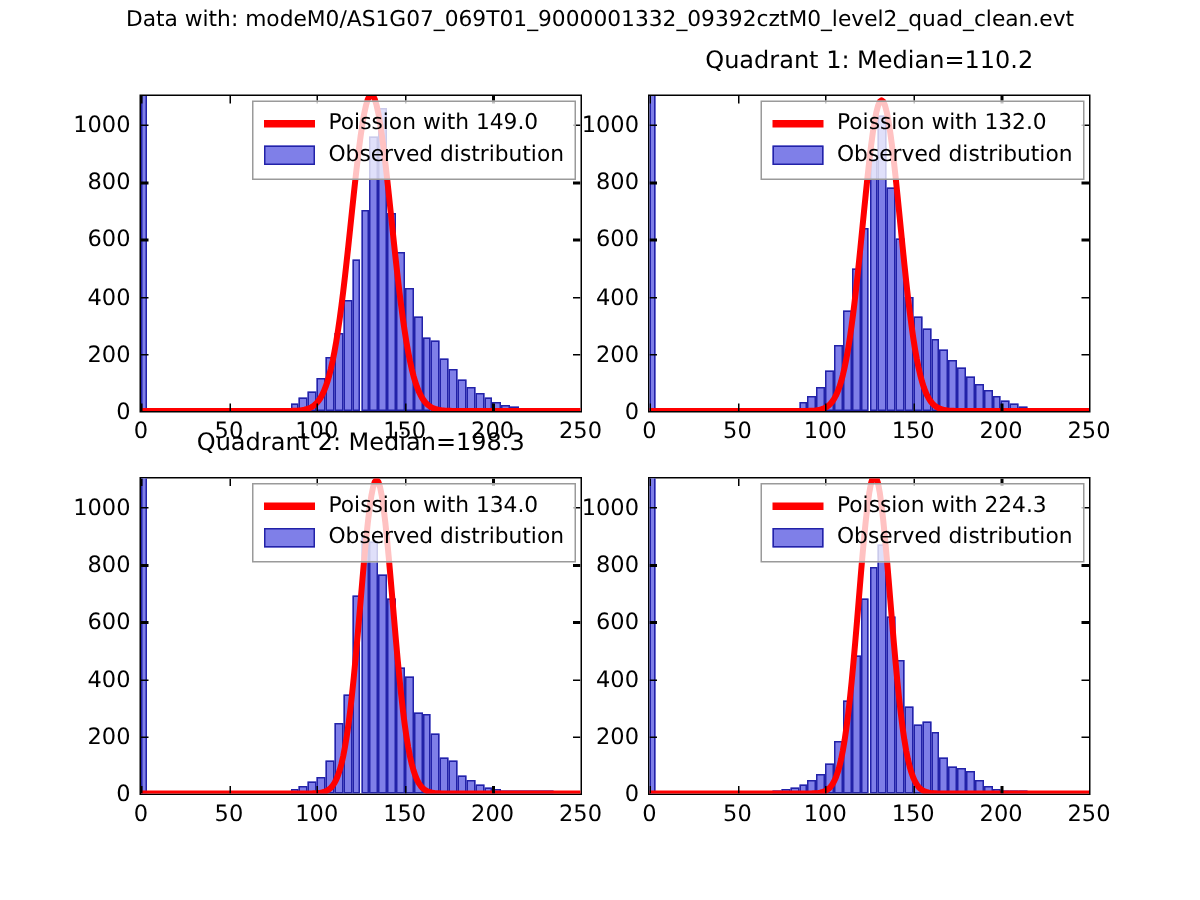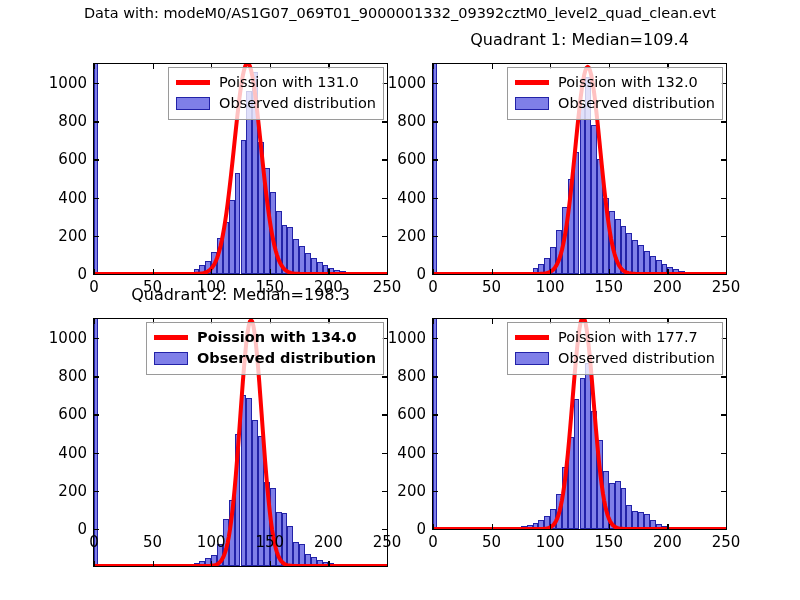--- a/index.html
+++ b/index.html
@@ -108,21 +108,21 @@
           <div class="tick-y right" style="top: 133.636px;"></div>
           <div class="tick-y" style="top: 95.4545px;"></div>
           <div class="tick-y right" style="top: 95.4545px;"></div>
           <div class="tick-y" style="top: 57.2727px;"></div>
           <div class="tick-y right" style="top: 57.2727px;"></div>
           <div class="tick-y" style="top: 19.0909px;"></div>
           <div class="tick-y right" style="top: 19.0909px;"></div>
           <div class="legend" style="right: 3px; top: 3px; border-color: rgb(154, 154, 154);">
             <div class="leg-row">
               <span class="leg-line" style="background: rgb(255, 0, 0);"></span>
-              <span class="leg-text">Poission with 131.0</span>
+              <span class="leg-text">Poission with 149.0</span>
             </div>
             <div class="leg-row">
               <span class="leg-patch" style="background: rgb(127, 127, 232); border-color: rgb(34, 34, 168);"></span>
               <span class="leg-text">Observed distribution</span>
             </div>
           </div>
         </div>
         <div class="xlab" style="left: 94px; top: 279px;">0</div>
         <div class="xlab" style="left: 152.6px; top: 279px;">50</div>
         <div class="xlab" style="left: 211.2px; top: 279px;">100</div>
@@ -130,21 +130,21 @@
         <div class="xlab" style="left: 328.4px; top: 279px;">200</div>
         <div class="xlab" style="left: 387px; top: 279px;">250</div>
         <div class="ylab" style="left: 31px; width: 56px; top: 274px;">0</div>
         <div class="ylab" style="left: 31px; width: 56px; top: 235.818px;">200</div>
         <div class="ylab" style="left: 31px; width: 56px; top: 197.636px;">400</div>
         <div class="ylab" style="left: 31px; width: 56px; top: 159.455px;">600</div>
         <div class="ylab" style="left: 31px; width: 56px; top: 121.273px;">800</div>
         <div class="ylab" style="left: 31px; width: 56px; top: 83.0909px;">1000</div>
       </div>
       <div class="subplot" style="left: 0px; top: 0px; width: 800px; height: 600px;">
-        <div class="sp-title" style="left: 432px; width: 295px; top: 30px;">Quadrant 1: Median=109.4</div>
+        <div class="sp-title" style="left: 432px; width: 295px; top: 30px;">Quadrant 1: Median=110.2</div>
         <div class="axes" style="left: 432px; top: 63px; width: 295px; height: 212px; border-color: rgb(0, 0, 0);">
           <div class="axes-clip">
             <div class="bar" style="left: 0px; width: 3.516px; height: 276.818px; background: rgb(127, 127, 232); border-color: rgb(34, 34, 168);"></div>
             <div class="bar" style="left: 99.62px; width: 5.86px; height: 5.72727px; background: rgb(127, 127, 232); border-color: rgb(34, 34, 168);"></div>
             <div class="bar" style="left: 105.48px; width: 5.86px; height: 10.5px; background: rgb(127, 127, 232); border-color: rgb(34, 34, 168);"></div>
             <div class="bar" style="left: 111.34px; width: 5.86px; height: 16.2273px; background: rgb(127, 127, 232); border-color: rgb(34, 34, 168);"></div>
             <div class="bar" style="left: 117.2px; width: 5.86px; height: 26.7273px; background: rgb(127, 127, 232); border-color: rgb(34, 34, 168);"></div>
             <div class="bar" style="left: 123.06px; width: 5.86px; height: 43.9091px; background: rgb(127, 127, 232); border-color: rgb(34, 34, 168);"></div>
             <div class="bar" style="left: 128.92px; width: 5.86px; height: 66.8182px; background: rgb(127, 127, 232); border-color: rgb(34, 34, 168);"></div>
             <div class="bar" style="left: 134.78px; width: 5.86px; height: 95.4545px; background: rgb(127, 127, 232); border-color: rgb(34, 34, 168);"></div>
@@ -219,21 +219,21 @@
         <div class="xlab" style="left: 726px; top: 279px;">250</div>
         <div class="ylab" style="left: 370px; width: 56px; top: 274px;">0</div>
         <div class="ylab" style="left: 370px; width: 56px; top: 235.818px;">200</div>
         <div class="ylab" style="left: 370px; width: 56px; top: 197.636px;">400</div>
         <div class="ylab" style="left: 370px; width: 56px; top: 159.455px;">600</div>
         <div class="ylab" style="left: 370px; width: 56px; top: 121.273px;">800</div>
         <div class="ylab" style="left: 370px; width: 56px; top: 83.0909px;">1000</div>
       </div>
       <div class="subplot" style="left: 0px; top: 0px; width: 800px; height: 600px;">
         <div class="sp-title" style="left: 93px; width: 295px; top: 285px;">Quadrant 2: Median=198.3</div>
-        <div class="axes" style="left: 93px; top: 318px; width: 295px; height: 249px; border-color: rgb(0, 0, 0); font-weight: bold;">
+        <div class="axes" style="left: 93px; top: 318px; width: 295px; height: 212px; border-color: rgb(0, 0, 0);">
           <div class="axes-clip">
             <div class="bar" style="left: 0px; width: 3.516px; height: 286.364px; background: rgb(127, 127, 232); border-color: rgb(34, 34, 168);"></div>
             <div class="bar" style="left: 99.62px; width: 5.86px; height: 2.86364px; background: rgb(127, 127, 232); border-color: rgb(34, 34, 168);"></div>
             <div class="bar" style="left: 105.48px; width: 5.86px; height: 4.77273px; background: rgb(127, 127, 232); border-color: rgb(34, 34, 168);"></div>
             <div class="bar" style="left: 111.34px; width: 5.86px; height: 7.63636px; background: rgb(127, 127, 232); border-color: rgb(34, 34, 168);"></div>
             <div class="bar" style="left: 117.2px; width: 5.86px; height: 11.4545px; background: rgb(127, 127, 232); border-color: rgb(34, 34, 168);"></div>
             <div class="bar" style="left: 123.06px; width: 5.86px; height: 21.9545px; background: rgb(127, 127, 232); border-color: rgb(34, 34, 168);"></div>
             <div class="bar" style="left: 128.92px; width: 5.86px; height: 46.7727px; background: rgb(127, 127, 232); border-color: rgb(34, 34, 168);"></div>
             <div class="bar" style="left: 134.78px; width: 5.86px; height: 65.8636px; background: rgb(127, 127, 232); border-color: rgb(34, 34, 168);"></div>
             <div class="bar" style="left: 140.64px; width: 5.86px; height: 131.727px; background: rgb(127, 127, 232); border-color: rgb(34, 34, 168);"></div>
@@ -368,21 +368,21 @@
           <div class="tick-y right" style="top: 133.636px;"></div>
           <div class="tick-y" style="top: 95.4545px;"></div>
           <div class="tick-y right" style="top: 95.4545px;"></div>
           <div class="tick-y" style="top: 57.2727px;"></div>
           <div class="tick-y right" style="top: 57.2727px;"></div>
           <div class="tick-y" style="top: 19.0909px;"></div>
           <div class="tick-y right" style="top: 19.0909px;"></div>
           <div class="legend" style="right: 3px; top: 3px; border-color: rgb(154, 154, 154);">
             <div class="leg-row">
               <span class="leg-line" style="background: rgb(255, 0, 0);"></span>
-              <span class="leg-text">Poission with 177.7</span>
+              <span class="leg-text">Poission with 224.3</span>
             </div>
             <div class="leg-row">
               <span class="leg-patch" style="background: rgb(127, 127, 232); border-color: rgb(34, 34, 168);"></span>
               <span class="leg-text">Observed distribution</span>
             </div>
           </div>
         </div>
         <div class="xlab" style="left: 433px; top: 534px;">0</div>
         <div class="xlab" style="left: 491.6px; top: 534px;">50</div>
         <div class="xlab" style="left: 550.2px; top: 534px;">100</div>

